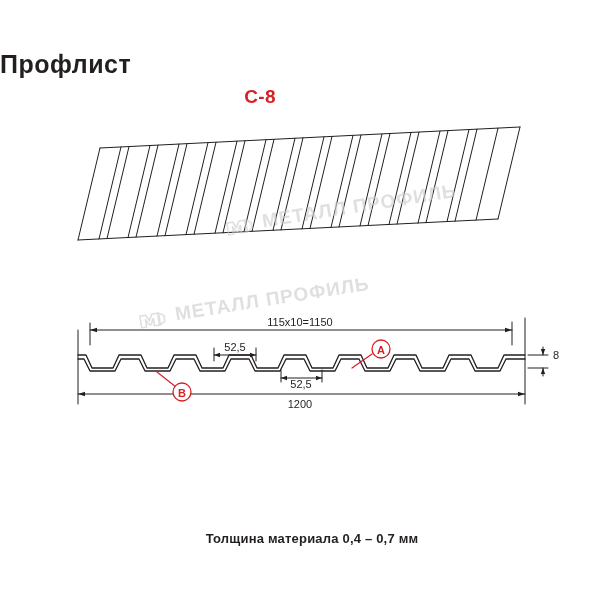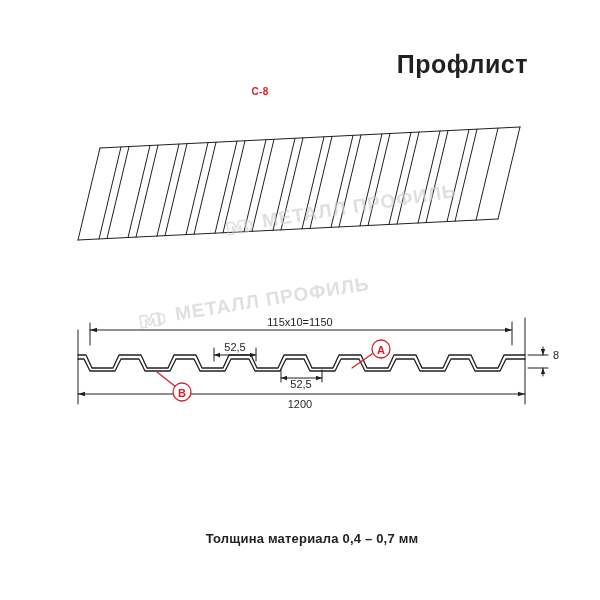--- a/index.html
+++ b/index.html
@@ -17,33 +17,33 @@
   }
   .page {
     position: absolute;
     inset: 0;
   }
   .title {
     position: absolute;
     top: 50px;
     left: 0;
     width: 528px;
-    text-align: right;
+    text-align: left;
     font-size: 25px;
     font-weight: bold;
     letter-spacing: 0.5px;
     color: #231f20;
   }
   .subtitle {
     position: absolute;
     top: 86px;
     left: 0;
     width: 520px;
     text-align: center;
-    font-size: 10px;
+    font-size: 19px;
     font-weight: bold;
     color: #d81f26;
     letter-spacing: 0.3px;
   }
   .footnote {
     position: absolute;
     top: 531px;
     left: 12px;
     width: 600px;
     text-align: center;

